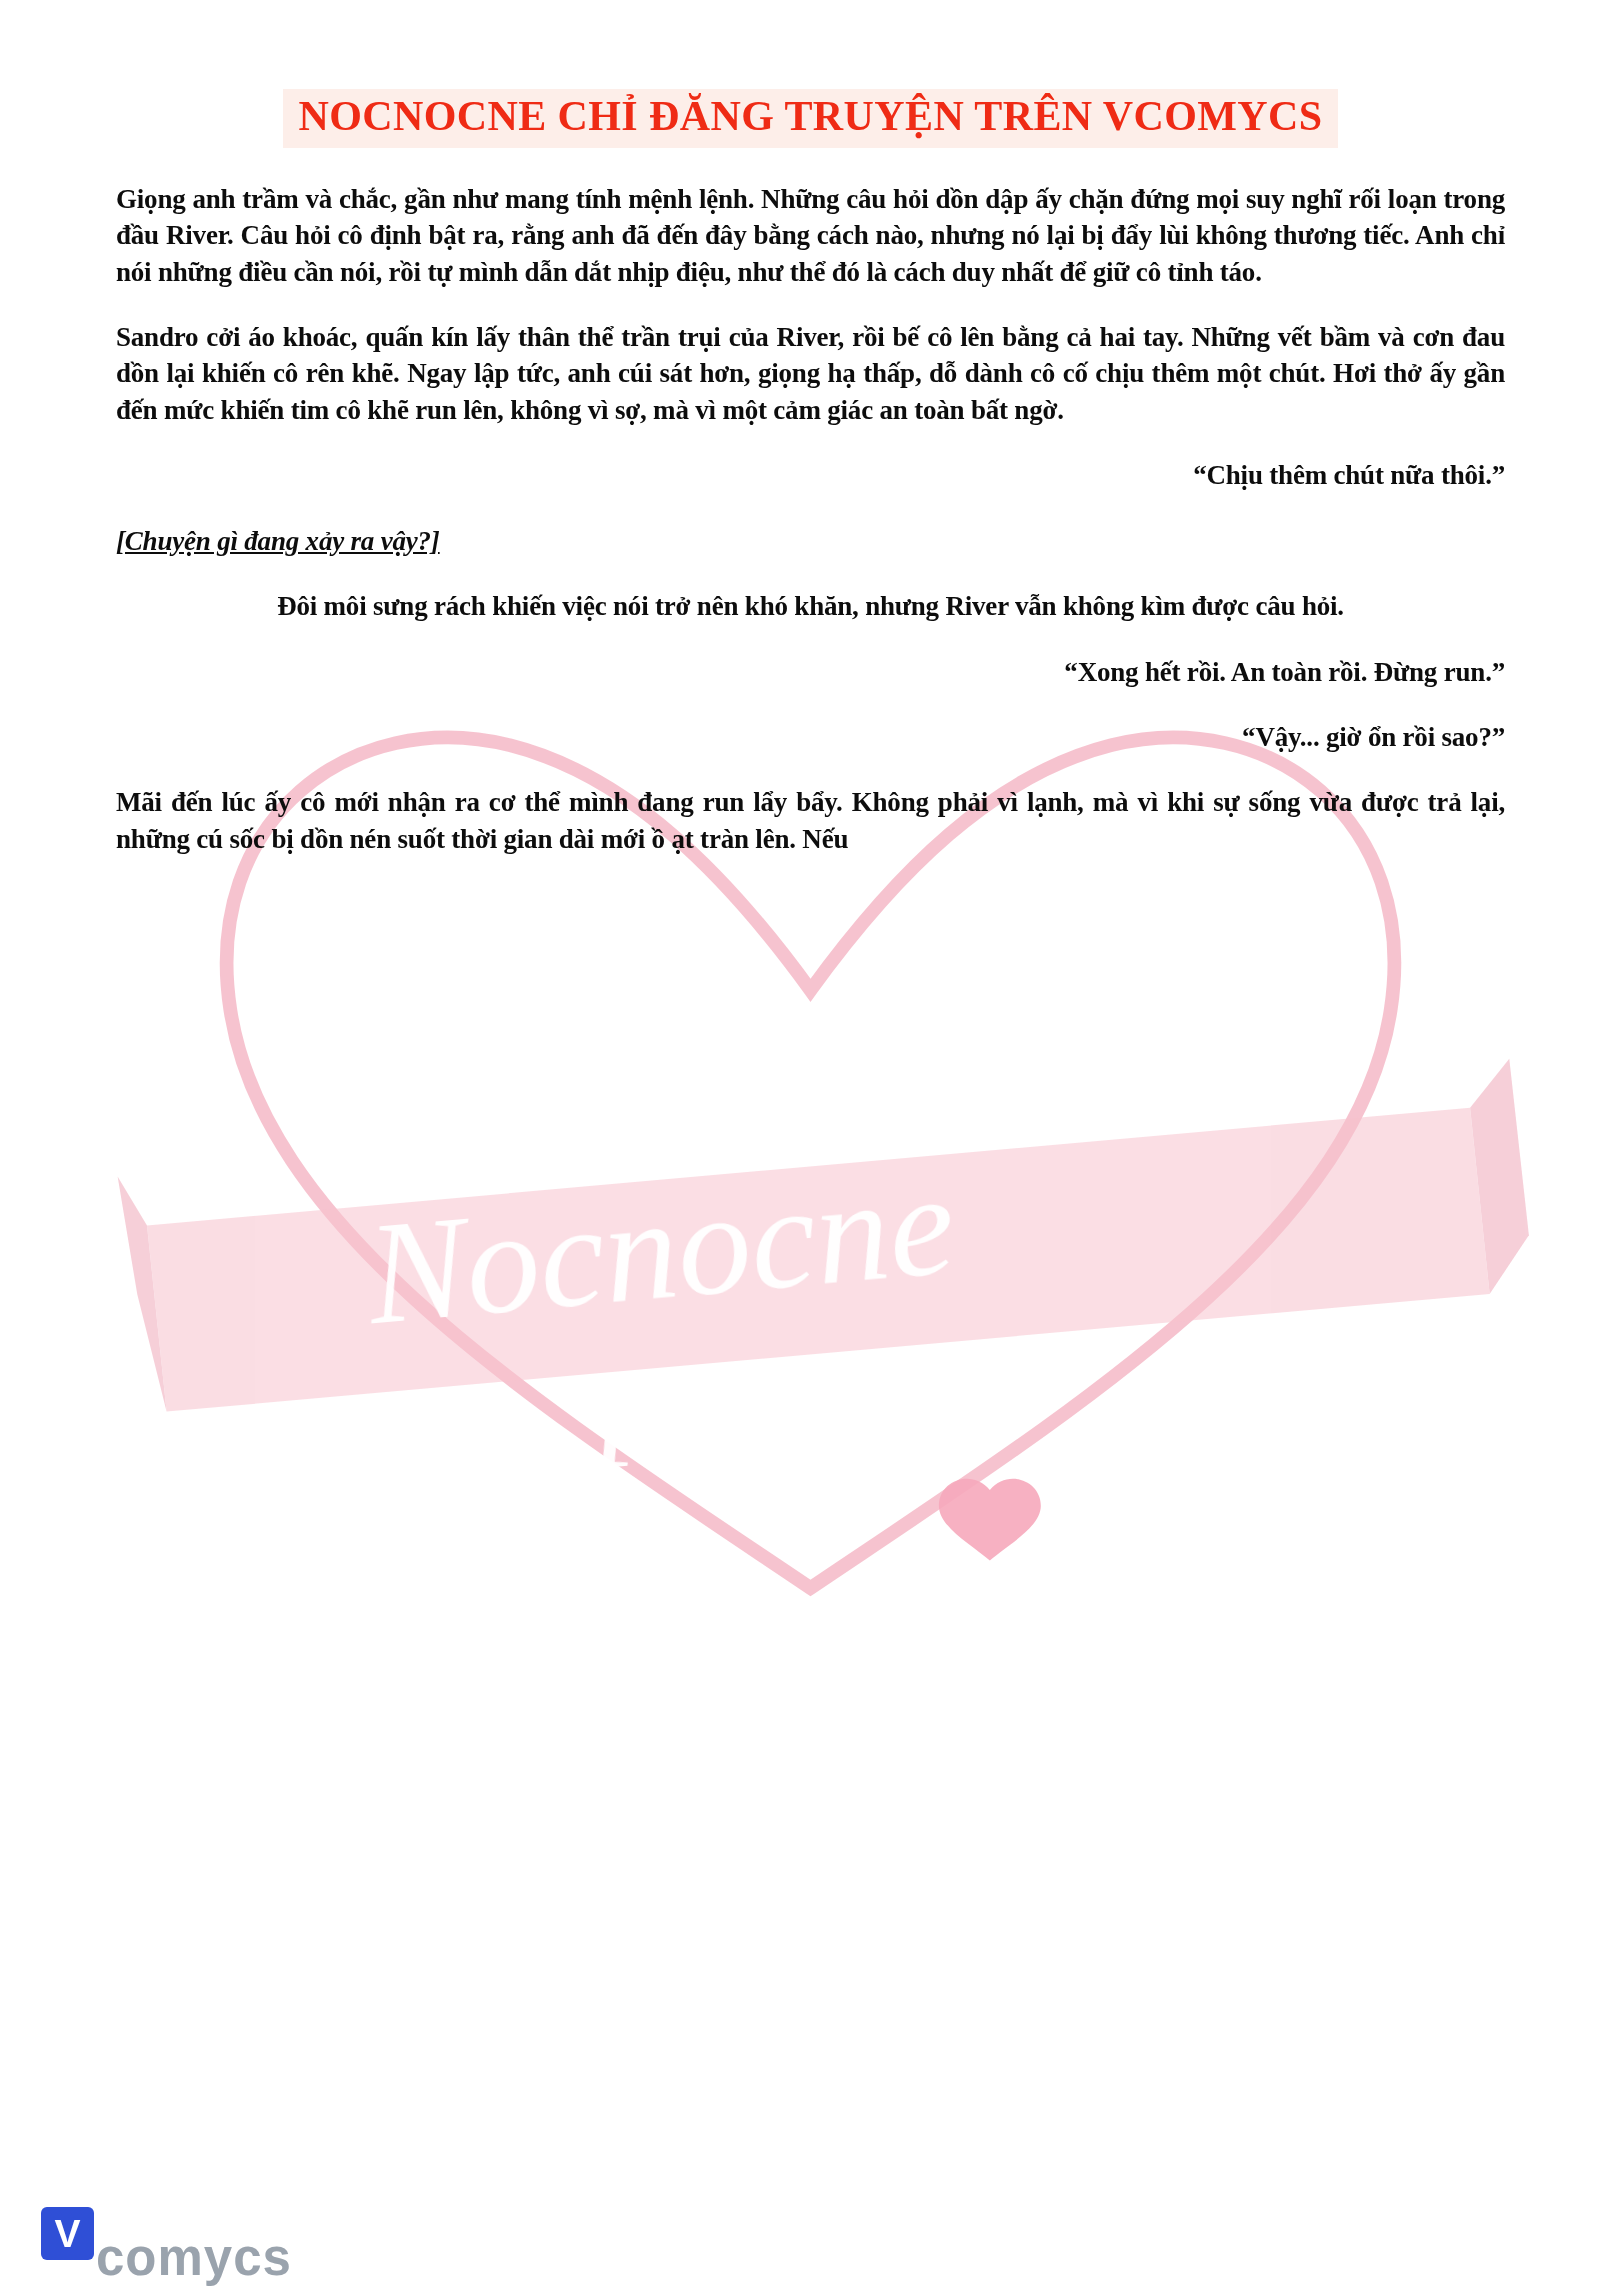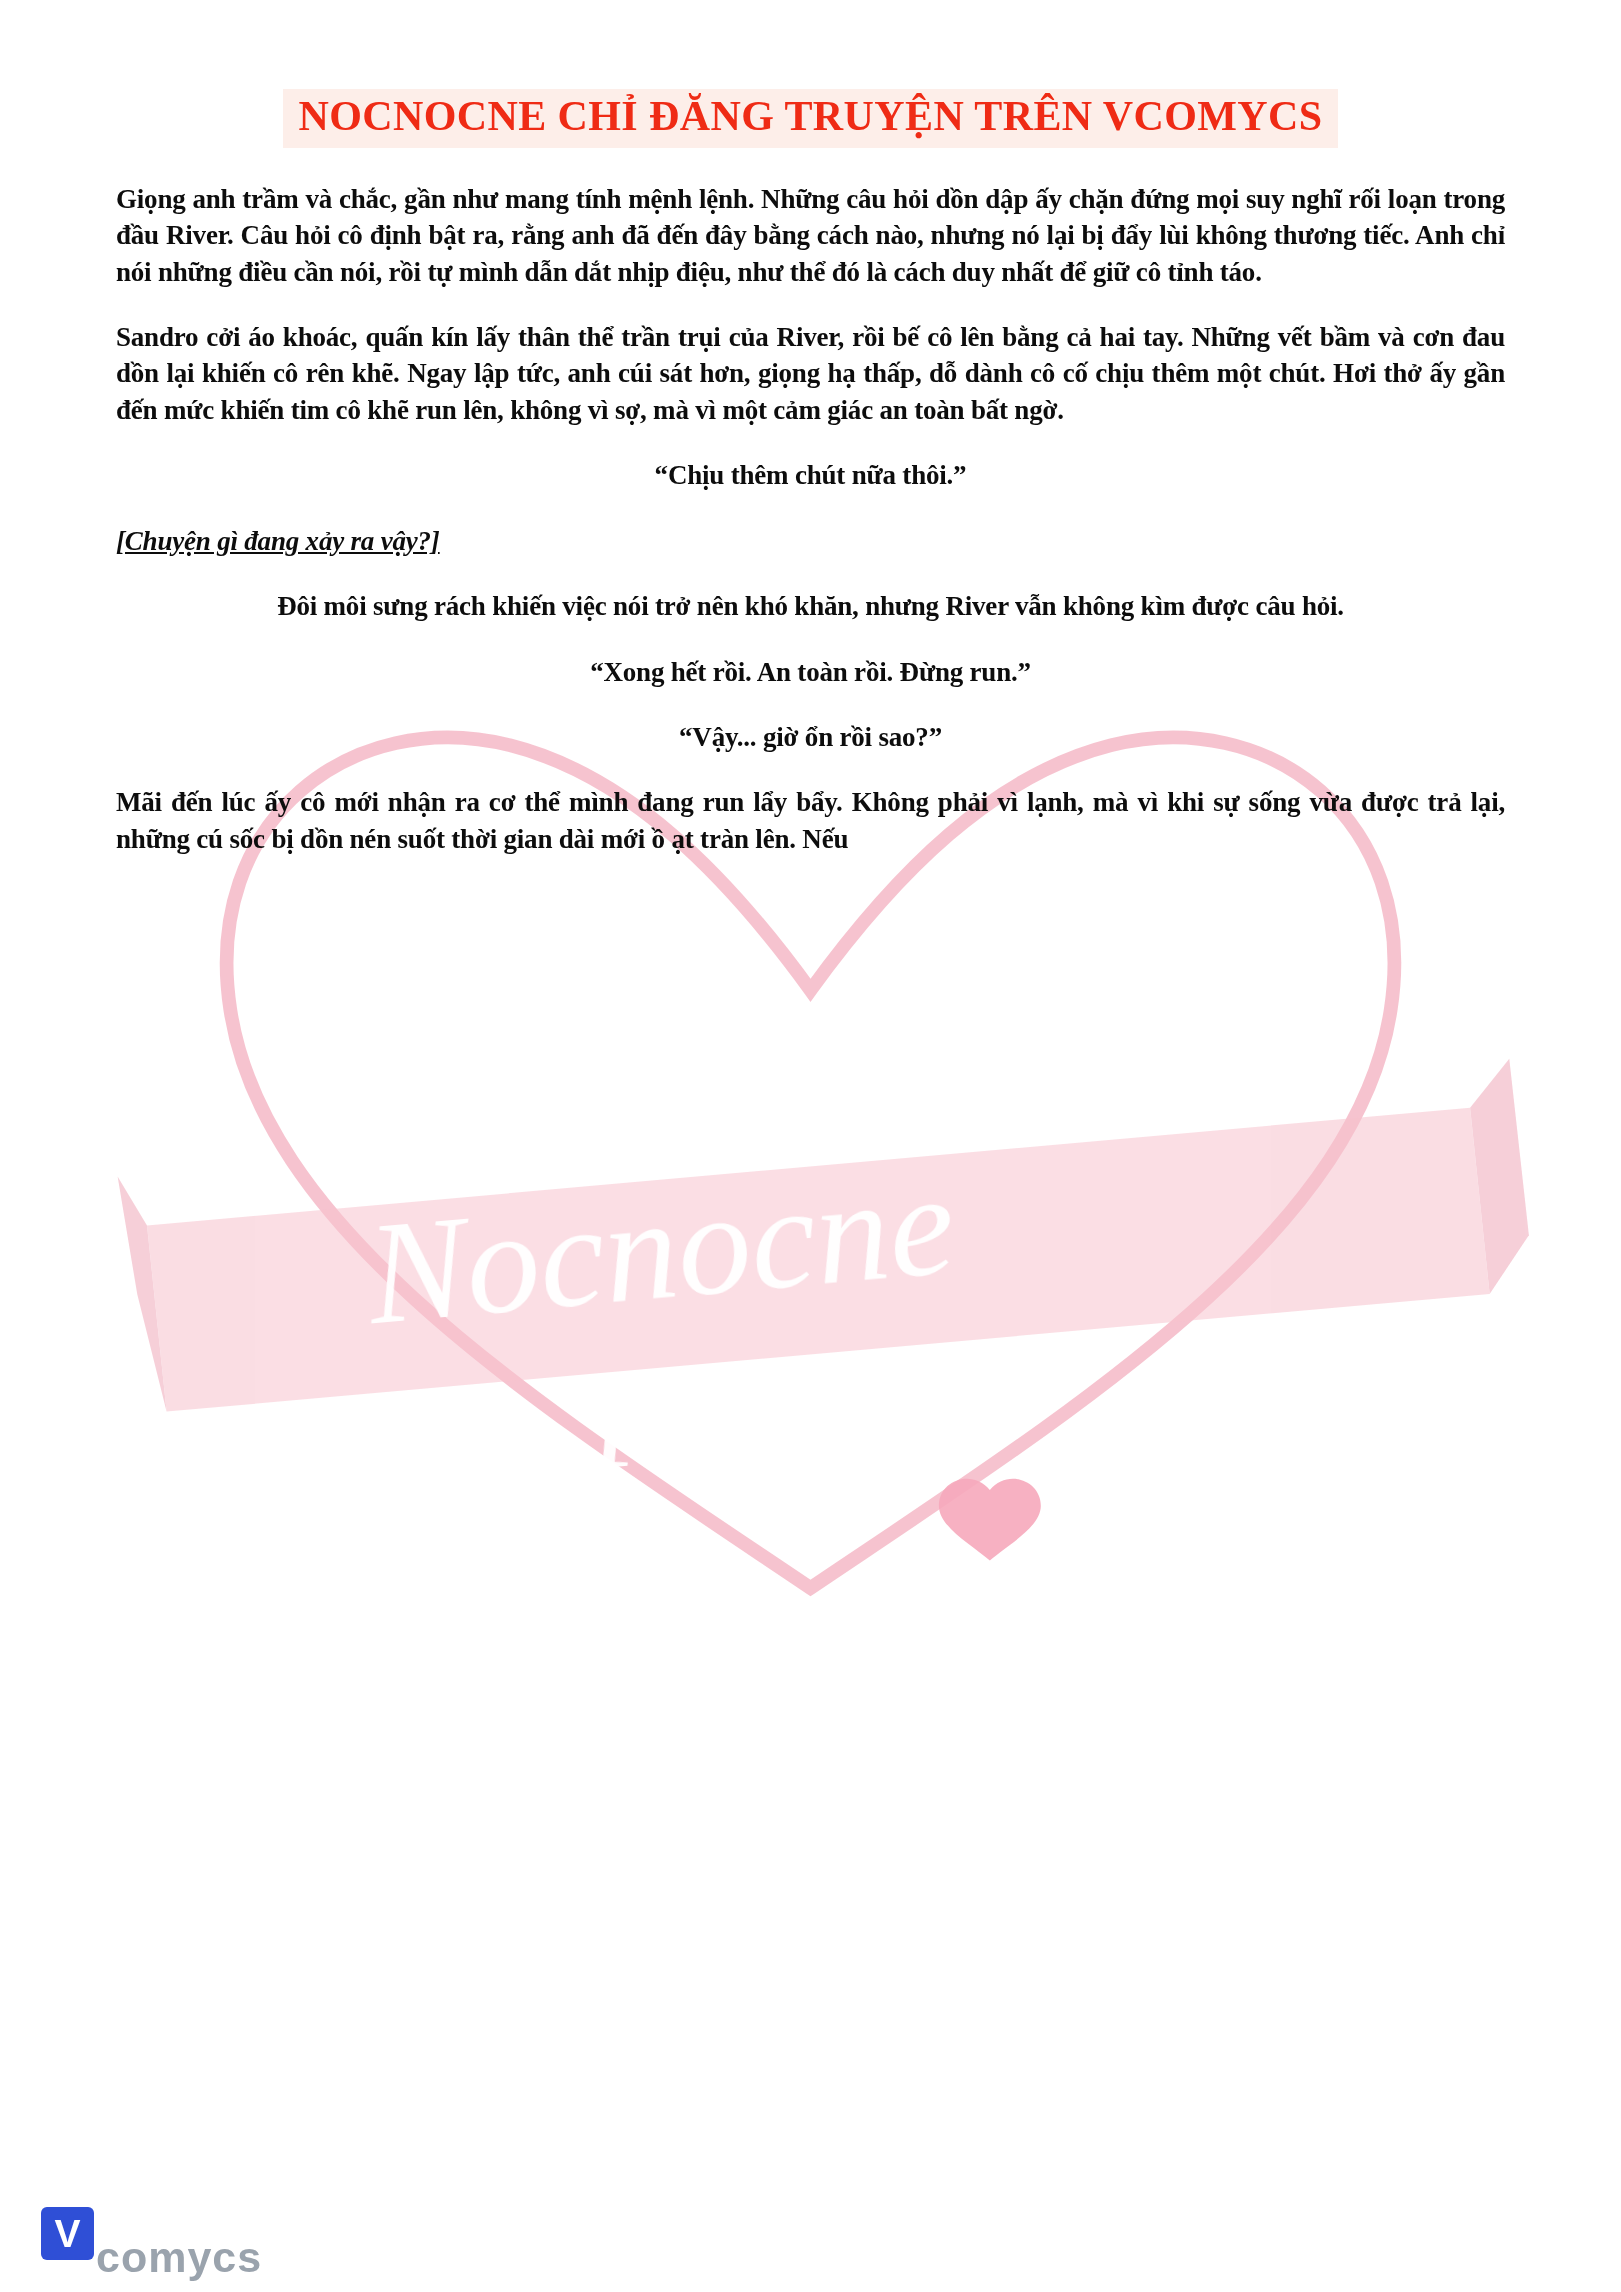--- a/index.html
+++ b/index.html
@@ -65,21 +65,21 @@
     text-align: justify;
     font-family: "Liberation Serif", serif;
     font-weight: bold;
     letter-spacing: -0.2px;
   }
   .body-text p.thought {
     font-style: italic;
     text-decoration: underline;
   }
   .body-text p.dialogue {
-    text-align: center;
+    text-align: right;
   }
   .body-text p.nojust {
     text-align: center;
   }
 
   
   .footer-logo {
     position: absolute;
     left: 41px;
     bottom: 29px;
@@ -97,21 +97,21 @@
     color: #ffffff;
     font-size: 39px;
     font-weight: bold;
     font-family: "Liberation Sans", sans-serif;
     text-align: center;
     line-height: 53px;
     margin-right: 2px;
   }
   .logo-word {
     font-family: "Liberation Sans", sans-serif;
-    font-size: 43px;
+    font-size: 51px;
     font-weight: bold;
     color: #9aa3ad;
     letter-spacing: 1px;
     margin-top: 48px;
   }
 </style>
 </head>
 <body>
 
 <div class="watermark">

